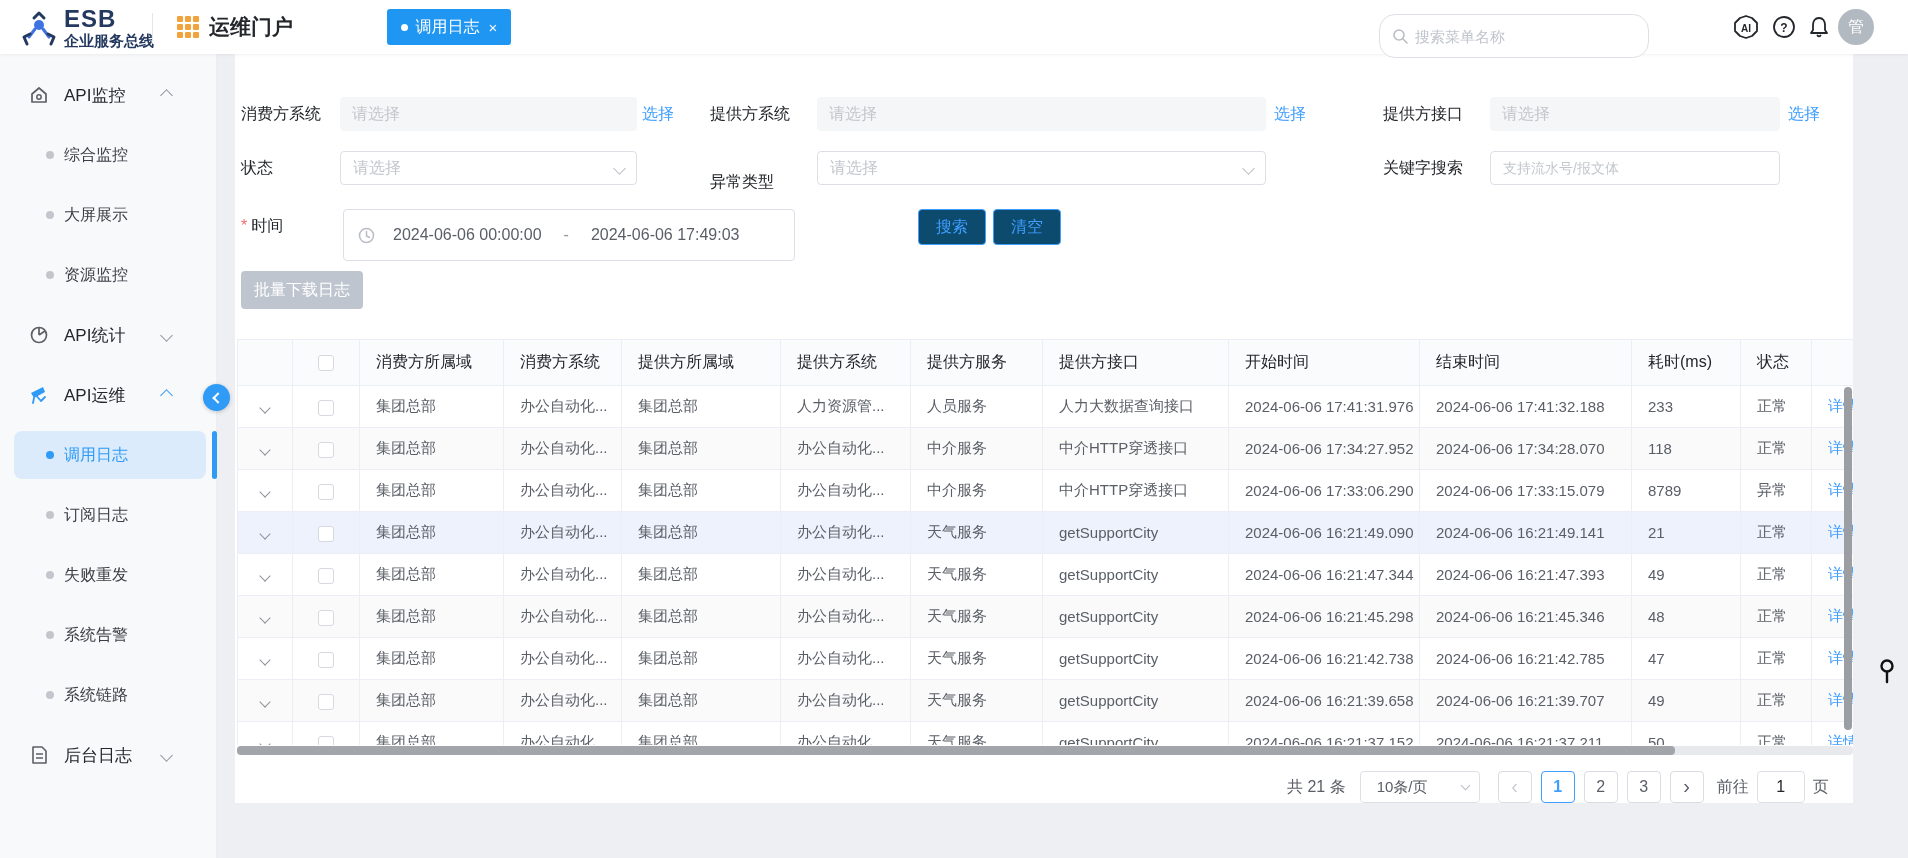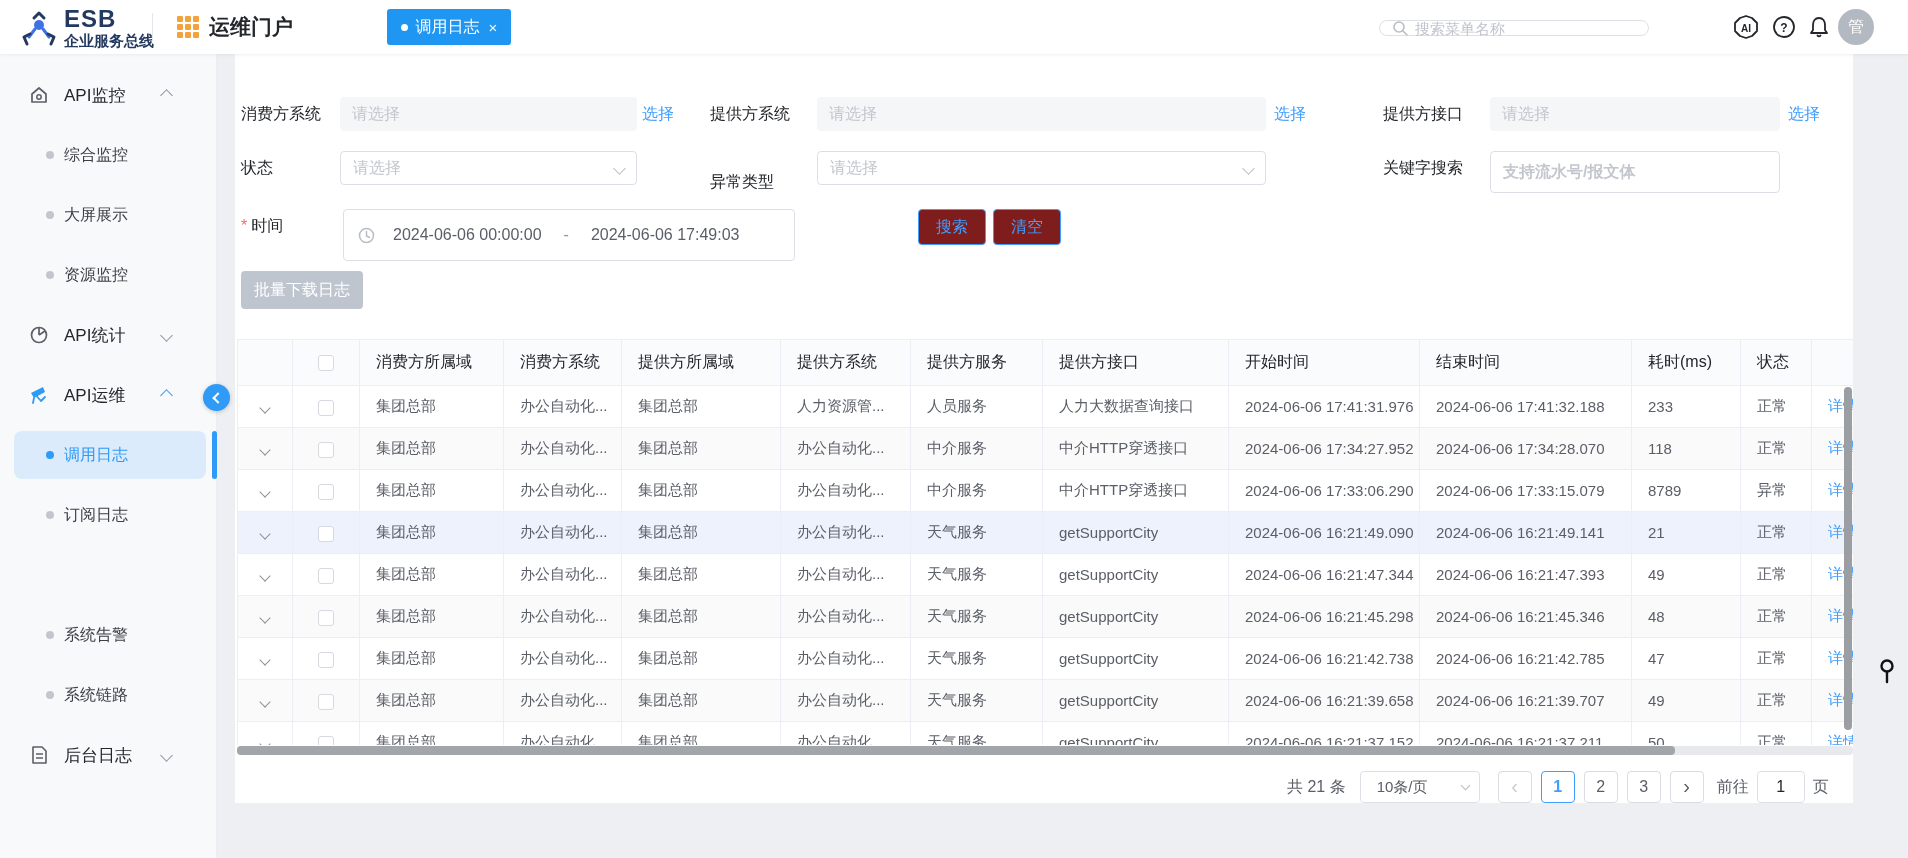--- a/index.html
+++ b/index.html
@@ -14,21 +14,21 @@
   .logo-sub { font-size:15px; font-weight:bold; margin-top:1px; }
   .header-divider { position:absolute; left:152px; top:13px; width:1px; height:28px; background:#e3e6eb; }
   .portal { position:absolute; left:177px; top:0; height:54px; display:flex; align-items:center; }
   .grid-icon { display:grid; grid-template-columns:repeat(3,6px); grid-template-rows:repeat(3,6px); gap:2px; margin-right:10px; }
   .grid-icon i { background:#f2a33c; border-radius:1px; }
   .portal-title { font-size:21px; font-weight:bold; color:#23262b; }
   .tab { position:absolute; left:387px; top:9px; height:36px; min-width:124px; background:#2096f3; border-radius:3px; display:flex; align-items:center; justify-content:center; padding:0 12px; color:#fff; cursor:pointer; }
   .tab-dot { width:7px; height:7px; border-radius:50%; background:#fff; margin-right:8px; }
   .tab-label { font-size:16px; }
   .tab-close { font-size:15px; margin-left:9px; opacity:.95; }
-  .hsearch { position:absolute; left:1379px; top:20px; width:270px; height:16px; border:1px solid #dde1e6; border-radius:16px; display:flex; align-items:center; padding:0 12px; background:#fff; }
+  .hsearch { position:absolute; left:1379px; top:14px; width:270px; height:44px; border:1px solid #dde1e6; border-radius:16px; display:flex; align-items:center; padding:0 12px; background:#fff; }
   .hsearch svg { flex:none; }
   .hsearch input { border:none; outline:none; width:100%; margin-left:7px; font-size:15px; color:#333; background:transparent; font-family:inherit; }
   .hsearch input::placeholder { color:#c0c4cc; }
   .hicon { position:absolute; top:14px; width:26px; height:26px; display:flex; align-items:center; justify-content:center; color:#23262b; cursor:pointer; }
   .avatar { position:absolute; left:1838px; top:9px; width:36px; height:36px; border-radius:50%; background:#b3b9c1; color:#fff; font-size:16px; display:flex; align-items:center; justify-content:center; cursor:pointer; }
 
   
   .sidebar { position:absolute; left:0; top:54px; width:217px; height:804px; background:#f8f9fb; border-right:1px solid #ebedf1; }
   .srow { position:absolute; left:0; width:217px; height:48px; display:flex; align-items:center; cursor:pointer; }
   .srow .gicon { position:absolute; left:28px; width:22px; height:22px; display:flex; align-items:center; justify-content:center; color:#5b6066; }
@@ -50,26 +50,26 @@
   
   .card { position:absolute; left:235px; top:54px; width:1618px; height:749px; background:#fff; }
   .flabel { position:absolute; height:34px; line-height:34px; font-size:16px; color:#23262b; white-space:nowrap; }
   .req { color:#f56c6c; margin-right:4px; }
   .finput { position:absolute; height:34px; border-radius:4px; display:flex; align-items:center; padding:0 12px; font-size:16px; }
   .finput.gray { background:#f5f6f8; }
   .finput.bordered { background:#fff; border:1px solid #dcdfe6; }
   .placeholder { color:#c3c7cd; }
   .sel-chev { position:absolute; right:12px; }
   .flink { position:absolute; height:34px; line-height:34px; font-size:16px; color:#409eff; cursor:pointer; }
-  .kw-input { position:absolute; height:42px; border:1px solid #dcdfe6; border-radius:4px; padding:0 12px; font-size:16px; color:#333; outline:none; font-family:inherit;font-weight:bold; }
+  .kw-input { position:absolute; height:34px; border:1px solid #dcdfe6; border-radius:4px; padding:0 12px; font-size:14px; color:#333; outline:none; font-family:inherit; }
   .kw-input::placeholder { color:#c3c7cd; }
   .timebox { position:absolute; left:108px; top:155px; width:452px; height:52px; border:1px solid #dcdfe6; border-radius:4px; display:flex; align-items:center; padding:0 14px; font-size:16px; color:#5a5e66; cursor:pointer; }
   .timebox .tstart { margin-left:18px; }
   .timebox .tsep { margin:0 22px; color:#909399; }
-  .btn { position:absolute; top:155px; height:36px; width:68px; border:1px solid #409eff; background:#7f1d1d; color:#409eff; font-size:16px; border-radius:4px; display:flex; align-items:center; justify-content:center; cursor:pointer; }
+  .btn { position:absolute; top:155px; height:36px; width:68px; border:1px solid #409eff; background:#0c4a6e; color:#409eff; font-size:16px; border-radius:4px; display:flex; align-items:center; justify-content:center; cursor:pointer; }
   .batch-btn { position:absolute; left:6px; top:217px; width:122px; height:38px; background:#bfc5cf; color:#fff; font-size:16px; border:none; border-radius:4px; display:flex; align-items:center; justify-content:center; cursor:not-allowed; }
 
   
   .tablewrap { position:absolute; left:2px; top:285px; width:1616px; height:406px; overflow:hidden; }
   table { border-collapse:collapse; table-layout:fixed; width:1616px; }
   th, td { border-bottom:1px solid #ebeef5; border-right:1px solid #ebeef5; overflow:hidden; white-space:nowrap; text-align:left; }
   th:first-child, td:first-child { border-left:1px solid #ebeef5; }
   th { height:46px; background:#fafbfd; color:#23262b; font-size:16px; font-weight:500; padding:0 0 0 16px; border-top:1px solid #ebeef5; }
   td { height:42px; color:#5a5e66; font-size:15px; padding:0 0 0 16px; background:#fff; }
   tr.stripe td { background:#fafafa; }
@@ -207,20 +207,24 @@
       <span class="glabel">API运维</span>
       <span class="chevbox"><span class="chev up blue"></span></span>
     </div>
     <div class="srow ssub selected" style="top:377px;">
       <span class="dot"></span>
       <span class="slabel">调用日志</span>
     </div>
     <div class="srow ssub" style="top:437px;">
       <span class="dot"></span>
       <span class="slabel">订阅日志</span>
+    </div>
+    <div class="srow ssub" style="top:497px;">
+      <span class="dot"></span>
+      <span class="slabel">失败重发</span>
     </div>
     <div class="srow ssub" style="top:557px;">
       <span class="dot"></span>
       <span class="slabel">系统告警</span>
     </div>
     <div class="srow ssub" style="top:617px;">
       <span class="dot"></span>
       <span class="slabel">系统链路</span>
     </div>
     <div class="srow" style="top:677px;">

